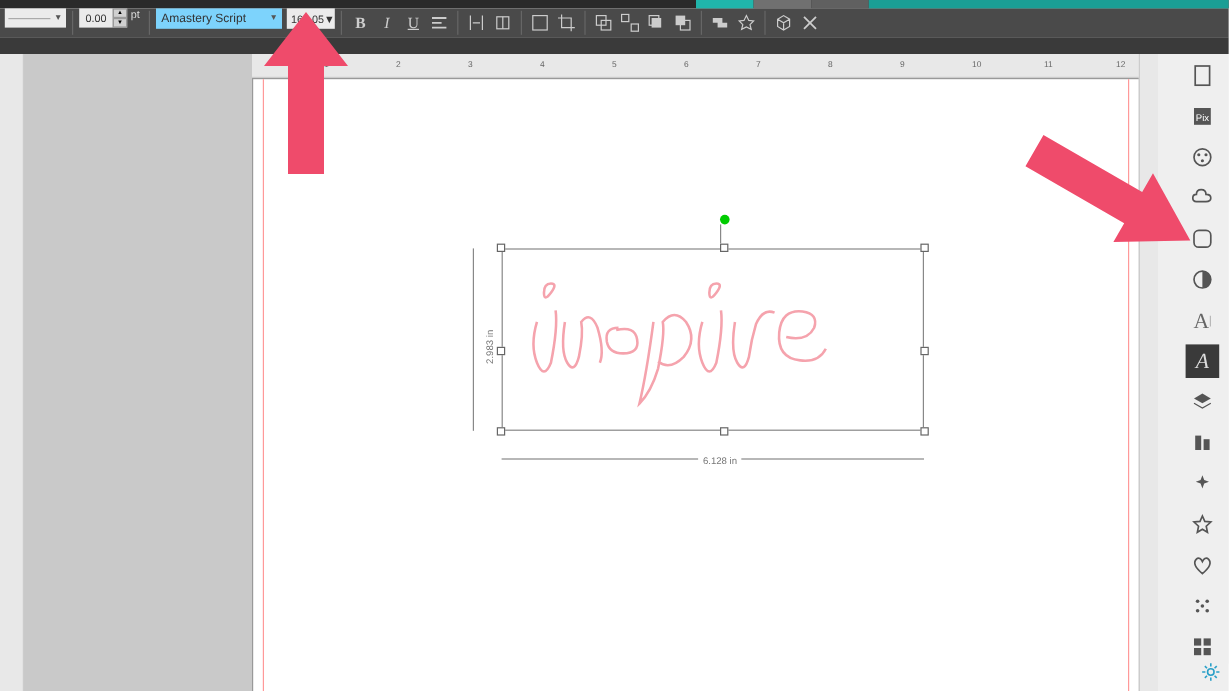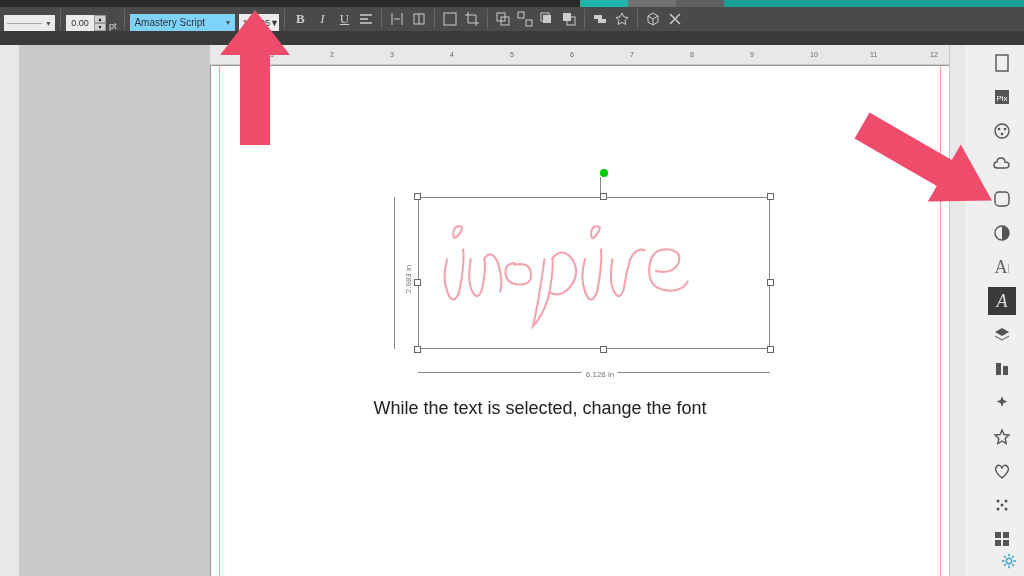--- a/index.html
+++ b/index.html
@@ -8,21 +8,21 @@
     
     .top-tabs { height: 7px; background: #2a2a2a; display: flex; }
     .top-tabs .tab { height: 7px; }
     .top-tabs .tab.teal { background: #20b5ab; width: 48px; margin-left: 580px; }
     .top-tabs .tab.gray1 { background: #707070; width: 48px; }
     .top-tabs .tab.gray2 { background: #606060; width: 48px; }
     .top-tabs .rest { background: #1a9e95; flex: 1; }
     
     
     .toolbar { height: 24px; background: #4a4a4a; display: flex; align-items: center; padding: 0 4px; gap: 2px; }
-    .toolbar .section { display: flex; align-items: flex-end; height: 100%; }
+    .toolbar .section { display: flex; align-items: flex-start; height: 100%; }
     .toolbar .divider { width: 1px; height: 20px; background: #666; margin: 0 3px; }
     
     .dropdown-small { background: #ebebeb; height: 16px; padding: 0 3px; font-size: 9px; display: flex; align-items: center; }
     .dropdown-small .arrow { margin-left: 3px; font-size: 7px; color: #555; }
     .line-sample { width: 35px; height: 1px; background: #aaa; }
     
     .num-input { background: #ebebeb; height: 16px; width: 28px; font-size: 9px; display: inline-flex; align-items: center; justify-content: center; color: #333; }
     .spinner { width: 12px; height: 16px; display: flex; flex-direction: column; }
     .spinner .up, .spinner .down { flex: 1; background: #d0d0d0; border: 1px solid #999; font-size: 5px; display: flex; align-items: center; justify-content: center; }
     .pt-label { font-size: 9px; color: #ddd; margin: 0 3px; }
@@ -51,21 +51,21 @@
     .canvas-wrap { flex: 1; background: #c9c9c9; position: relative; overflow: hidden; }
     .top-ruler { height: 20px; background: #e8e8e8; border-bottom: 1px solid #ccc; position: absolute; top: 0; left: 0; right: 0; display: flex; align-items: center; font-size: 8px; color: #666; }
     .top-ruler .tick { position: absolute; font-size: 7px; }
     
     .page { position: absolute; top: 20px; left: 0; width: 740px; height: 530px; background: #fff; border: 1px solid #999; }
     .page .cut-border-v { position: absolute; top: 0; bottom: 0; width: 1px; background: #f99; }
     .page .cb-left { left: 8px; }
     .page .cb-right { right: 8px; }
     
     
-    .selection { position: absolute; left: 190px; top: 134px; width: 400px; height: 200px; }
+    .selection { position: absolute; left: 190px; top: 144px; width: 400px; height: 200px; }
     .sel-rect { position: absolute; left: 18px; top: 18px; right: 30px; bottom: 30px; border: 1px solid #888; }
     .handle { position: absolute; width: 7px; height: 7px; background: #fff; border: 1px solid #666; }
     .h-tl { left: 14px; top: 14px; } .h-tr { right: 26px; top: 14px; }
     .h-bl { left: 14px; bottom: 26px; } .h-br { right: 26px; bottom: 26px; }
     .h-tm { left: 50%; top: 14px; } .h-bm { left: 50%; bottom: 26px; }
     .h-ml { left: 14px; top: 50%; } .h-mr { right: 26px; top: 50%; }
     .rot-handle { position: absolute; left: 50%; top: -10px; width: 8px; height: 8px; background: #0c0; border-radius: 50%; }
     .rot-line { position: absolute; left: 50%; top: -2px; width: 1px; height: 16px; background: #888; }
     
     
@@ -372,21 +372,20 @@
     <div class="bottom-gear">
       <svg width="18" height="18" viewBox="0 0 20 20">
           <circle cx="10" cy="10" r="3" fill="none" stroke="#2aa0c8" stroke-width="1.5"></circle>
           <path stroke="#2aa0c8" stroke-width="1.5" d="M10 2v3M10 15v3M2 10h3M15 10h3M4.5 4.5l2 2M13.5 13.5l2 2M15.5 4.5l-2 2M6.5 13.5l-2 2"></path>
         </svg>
     </div>
   </div>
 </div>
 
 <div class="instruction">
-  <div>While the text is selected, change the font</div>
 </div>
 
 <div class="arrow-annotation arrow1">
   <svg width="90" height="140" viewBox="0 0 90 140">
     <g fill="#ef4b6b">
       <polygon points="35,0 70,45 50,45 50,135 20,135 20,45 0,45"></polygon>
     </g>
   </svg>
 </div>
 <div class="arrow-annotation arrow2">

